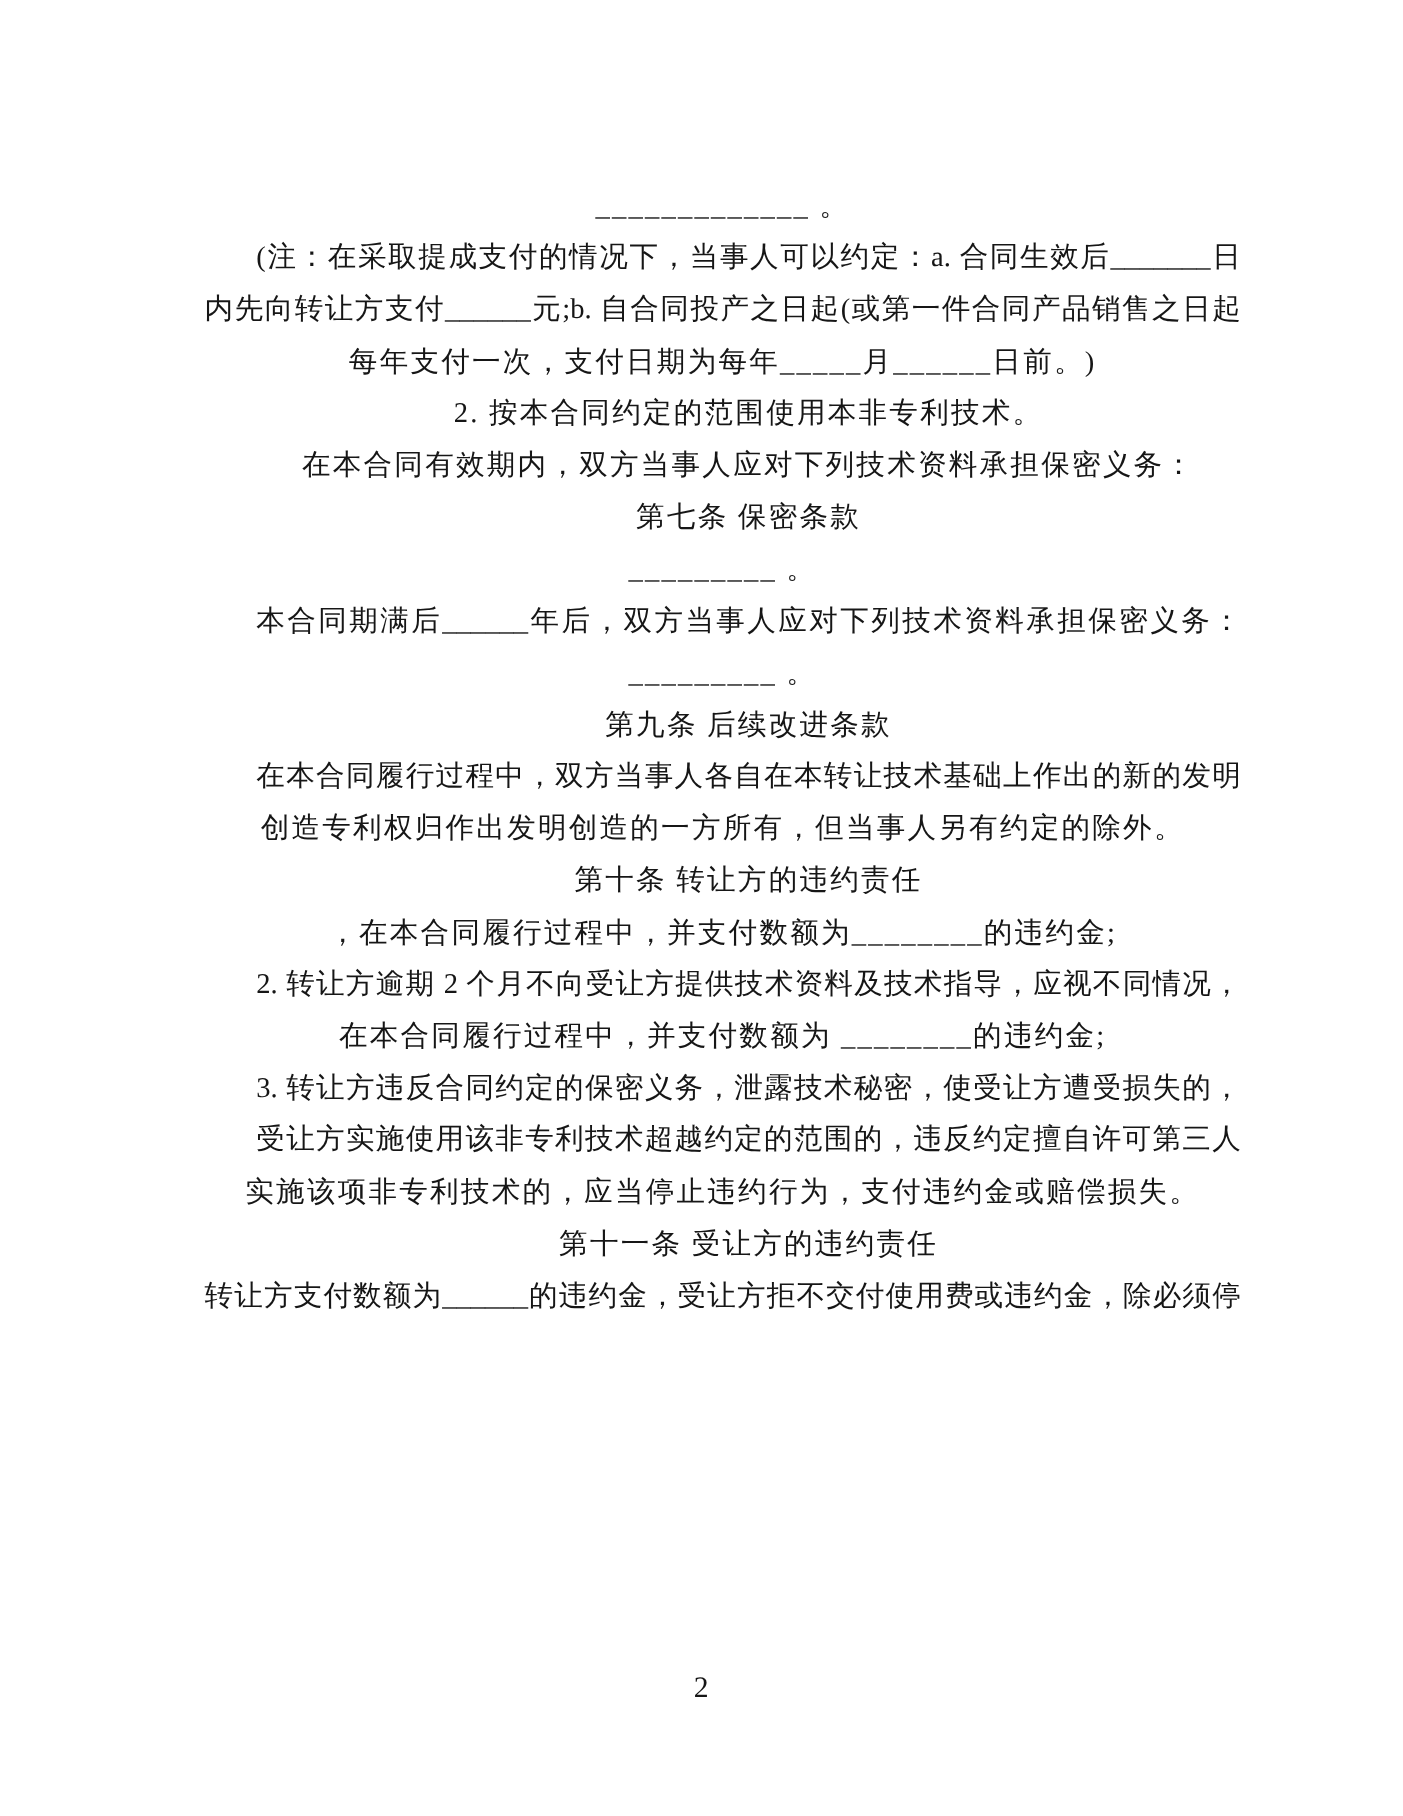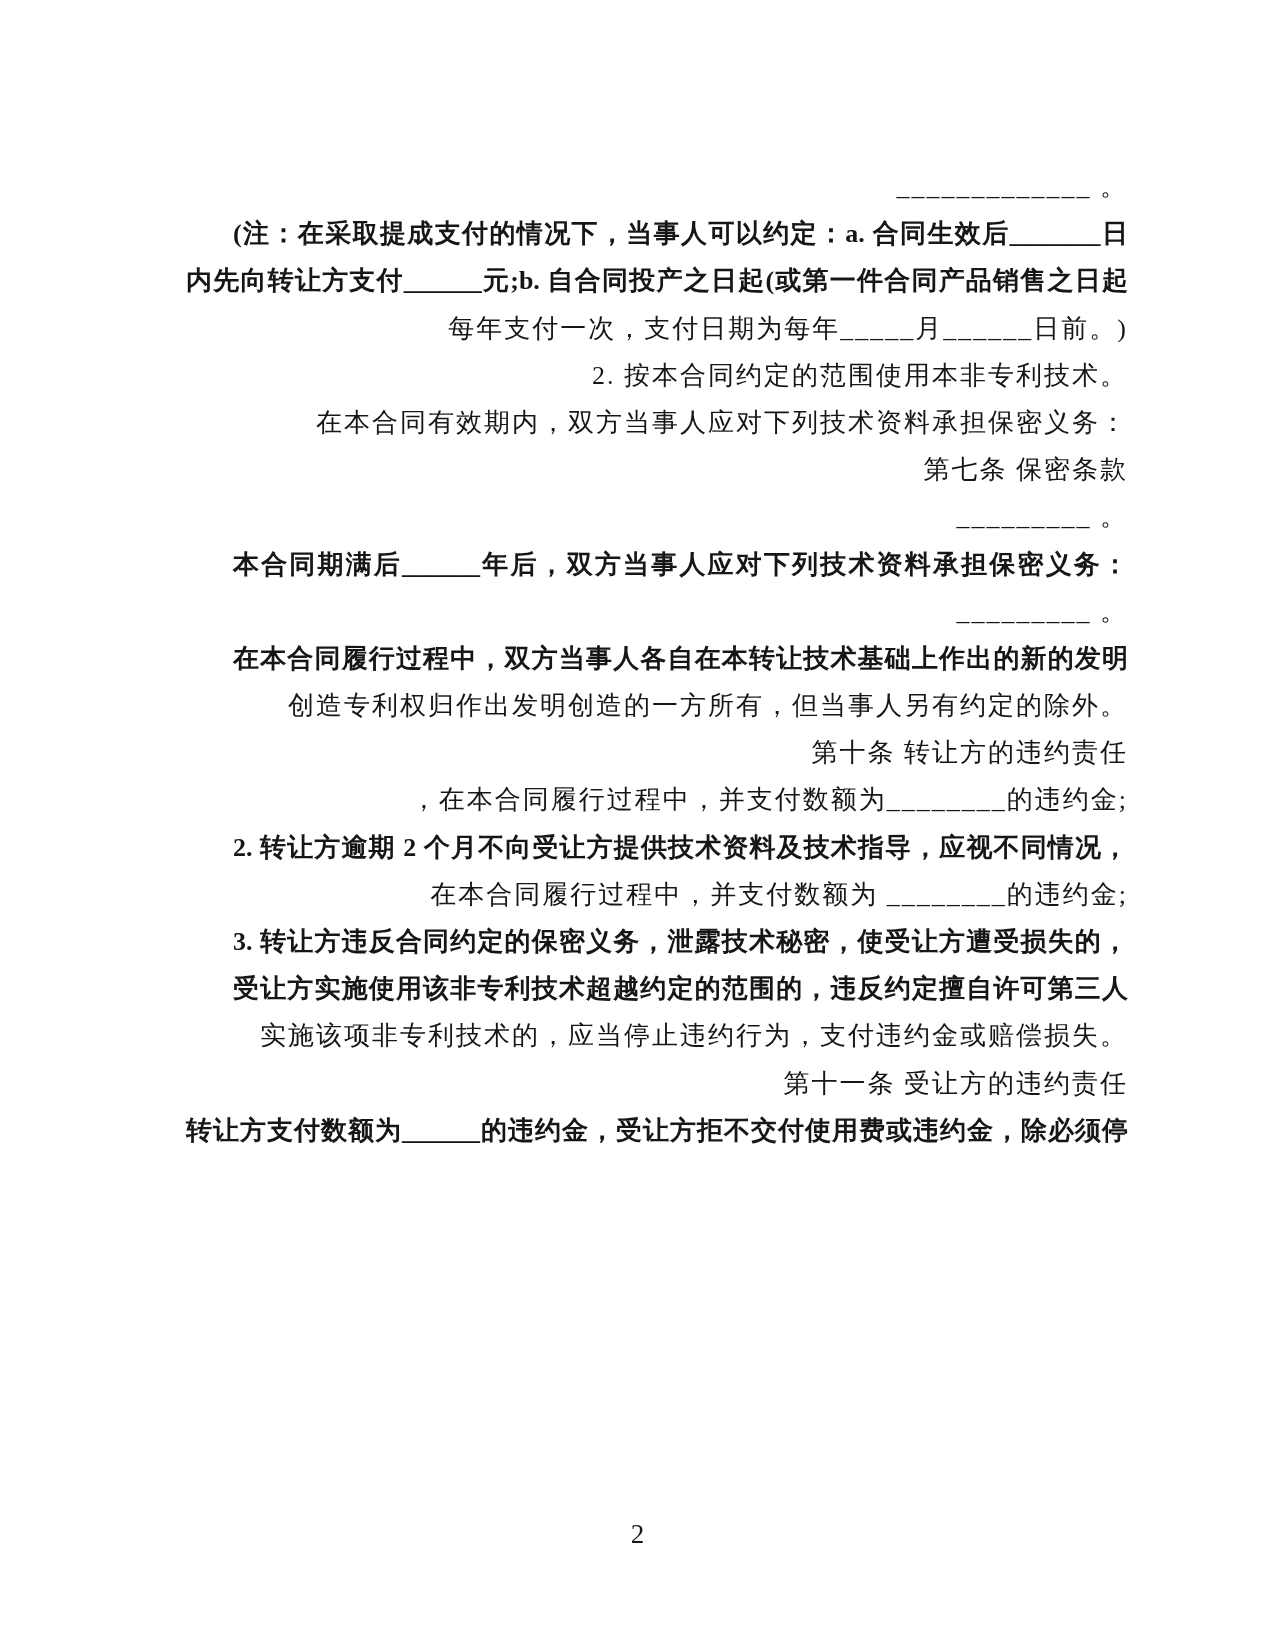--- a/index.html
+++ b/index.html
@@ -27,31 +27,30 @@
     left: 186px;
     top: 163px;
     width: 942px;
   }
   .line {
     font-size: 26px;
     line-height: 47.2px;
     height: 47.2px;
     white-space: nowrap;
     letter-spacing: 2px;
-    text-align: right;
+    text-align: center;
   }
   .line.ind {
     padding-left: 47px;
   }
   .line.fill {
     letter-spacing: 0;
     text-align: justify;
     text-align-last: justify;
     text-justify: auto;
-    font-weight: bold;
   }
   .footer {
     position: absolute;
     top: 1518px;
     left: 0;
     width: 1275px;
     text-align: center;
     font-size: 27px;
     line-height: 32px;
     color: #161616;
@@ -65,20 +64,21 @@
     <div class="line">_____________ 。</div>
     <div class="line ind fill">(注：在采取提成支付的情况下，当事人可以约定：a. 合同生效后_______日</div>
     <div class="line fill">内先向转让方支付______元;b. 自合同投产之日起(或第一件合同产品销售之日起</div>
     <div class="line">每年支付一次，支付日期为每年_____月______日前。)</div>
     <div class="line ind">2. 按本合同约定的范围使用本非专利技术。</div>
     <div class="line ind">在本合同有效期内，双方当事人应对下列技术资料承担保密义务：</div>
     <div class="line ind">第七条 保密条款</div>
     <div class="line">_________ 。</div>
     <div class="line ind fill">本合同期满后______年后，双方当事人应对下列技术资料承担保密义务：</div>
     <div class="line">_________ 。</div>
+    <div class="line ind">第九条 后续改进条款</div>
     <div class="line ind fill">在本合同履行过程中，双方当事人各自在本转让技术基础上作出的新的发明</div>
     <div class="line">创造专利权归作出发明创造的一方所有，但当事人另有约定的除外。</div>
     <div class="line ind">第十条 转让方的违约责任</div>
     <div class="line">，在本合同履行过程中，并支付数额为________的违约金;</div>
     <div class="line ind fill">2. 转让方逾期 2 个月不向受让方提供技术资料及技术指导，应视不同情况，</div>
     <div class="line">在本合同履行过程中，并支付数额为 ________的违约金;</div>
     <div class="line ind fill">3. 转让方违反合同约定的保密义务，泄露技术秘密，使受让方遭受损失的，</div>
     <div class="line ind fill">受让方实施使用该非专利技术超越约定的范围的，违反约定擅自许可第三人</div>
     <div class="line">实施该项非专利技术的，应当停止违约行为，支付违约金或赔偿损失。</div>
     <div class="line ind">第十一条 受让方的违约责任</div>

